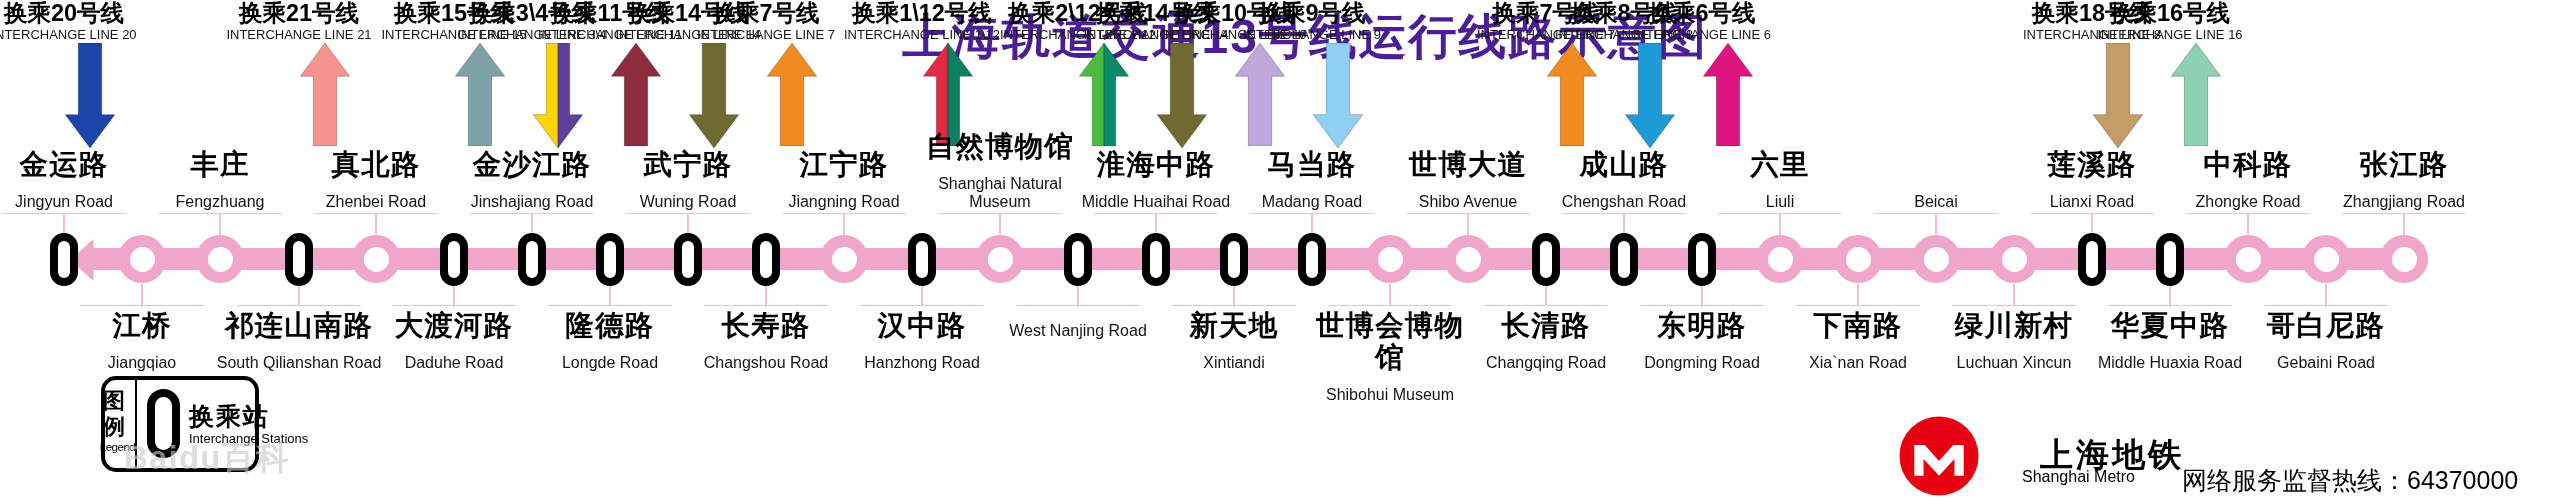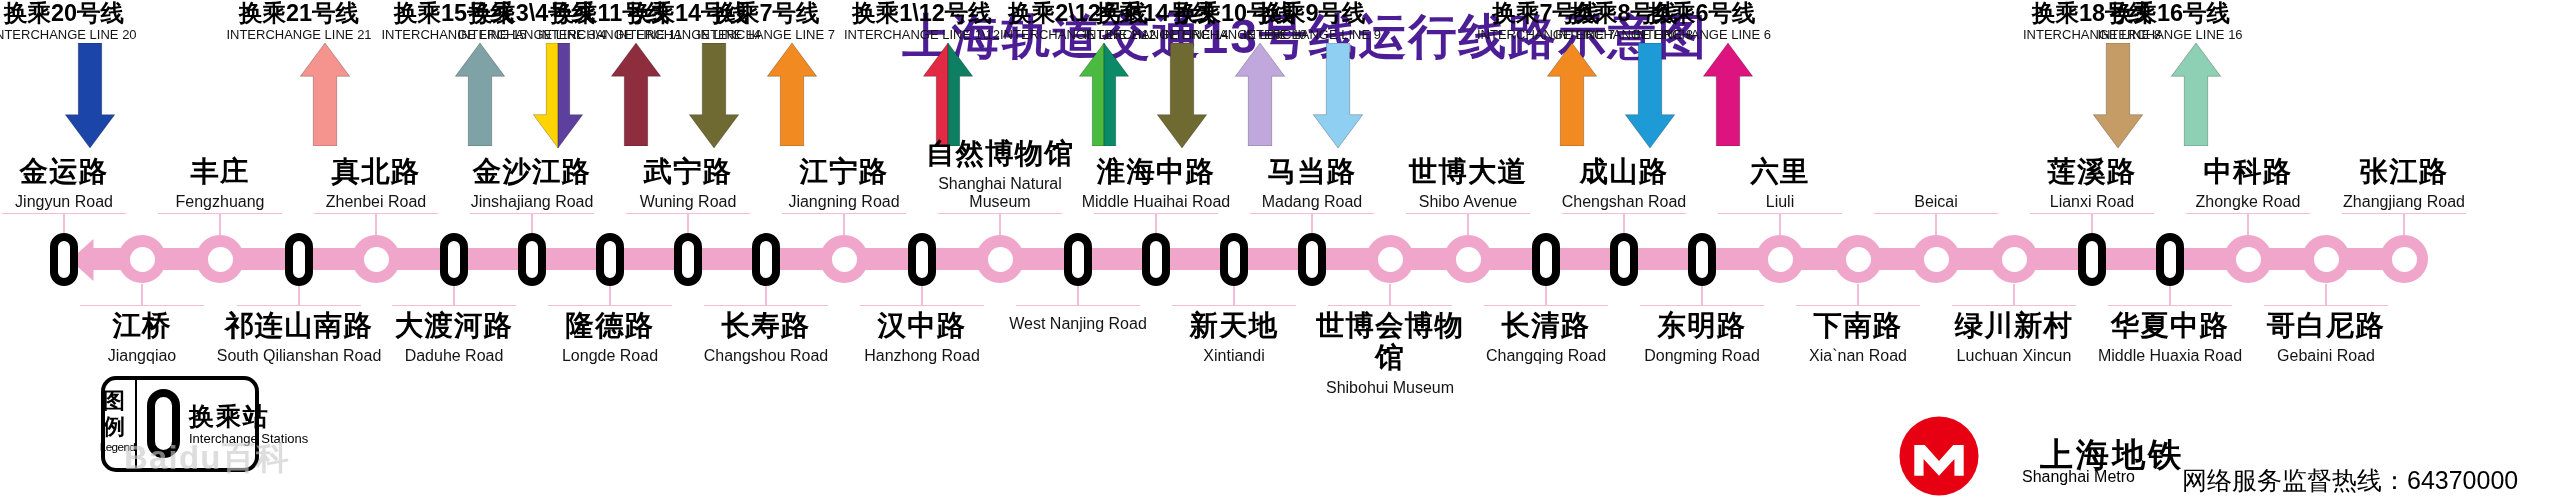--- a/index.html
+++ b/index.html
@@ -23,21 +23,21 @@
   .side-below .leader-h{top:305px;}
   .marker{z-index:4;}
   .marker-ring{left:-24px;top:235px;width:48px;height:48px;border-radius:50%;background:#F0A6CA;}
   .marker-ring i{position:absolute;left:11.7px;top:11.7px;width:25px;height:25px;border-radius:50%;background:#fff;}
   .marker-oval{left:-14.2px;top:233px;width:28.4px;height:53px;box-sizing:border-box;
                border:8px solid #000;border-radius:15px;background:#fff;}
   .name{left:0;transform:translateX(-50%);width:167px;text-align:center;z-index:5;}
   .side-above .name{bottom:289px;}
   .side-below .name{top:309px;}
   .name .cn{font-size:28.4px;font-weight:600;line-height:32px;letter-spacing:1.2px;color:#000;}
-  .name .en{font-size:16px;line-height:18px;margin-top:6px;color:#141414;}
+  .name .en{font-size:16px;line-height:18px;margin-top:13px;color:#141414;}
   .transfer .tr-arrow{left:-26px;width:52px;z-index:3;}
   .tr-up .tr-arrow{top:144px;height:103px;}
   .tr-down .tr-arrow{top:272px;height:105px;}
   .transfer .tr-label{left:0;transform:translateX(-50%);width:272px;text-align:center;z-index:5;}
   .tr-up .tr-label{top:94px;}
   .tr-down .tr-label{top:381px;}
   .tr-cn{font-size:23.5px;font-weight:600;line-height:27px;color:#000;}
   .tr-en{font-size:13px;line-height:15.5px;color:#141414;}
   
   .legend-box{position:absolute;left:101px;top:376px;width:158px;height:96px;box-sizing:border-box;

